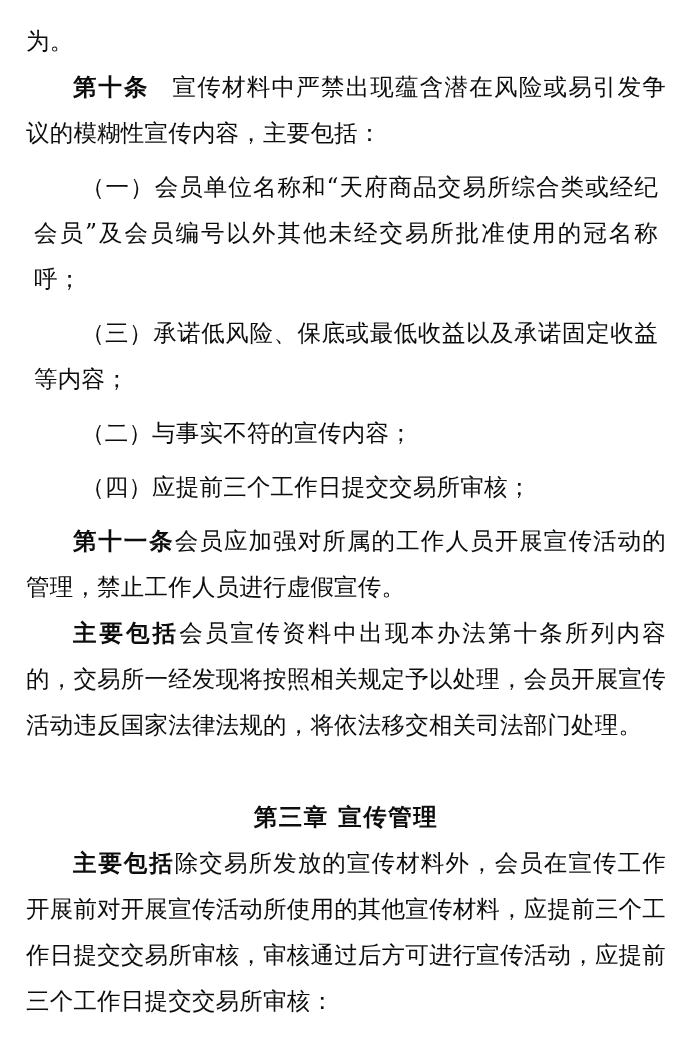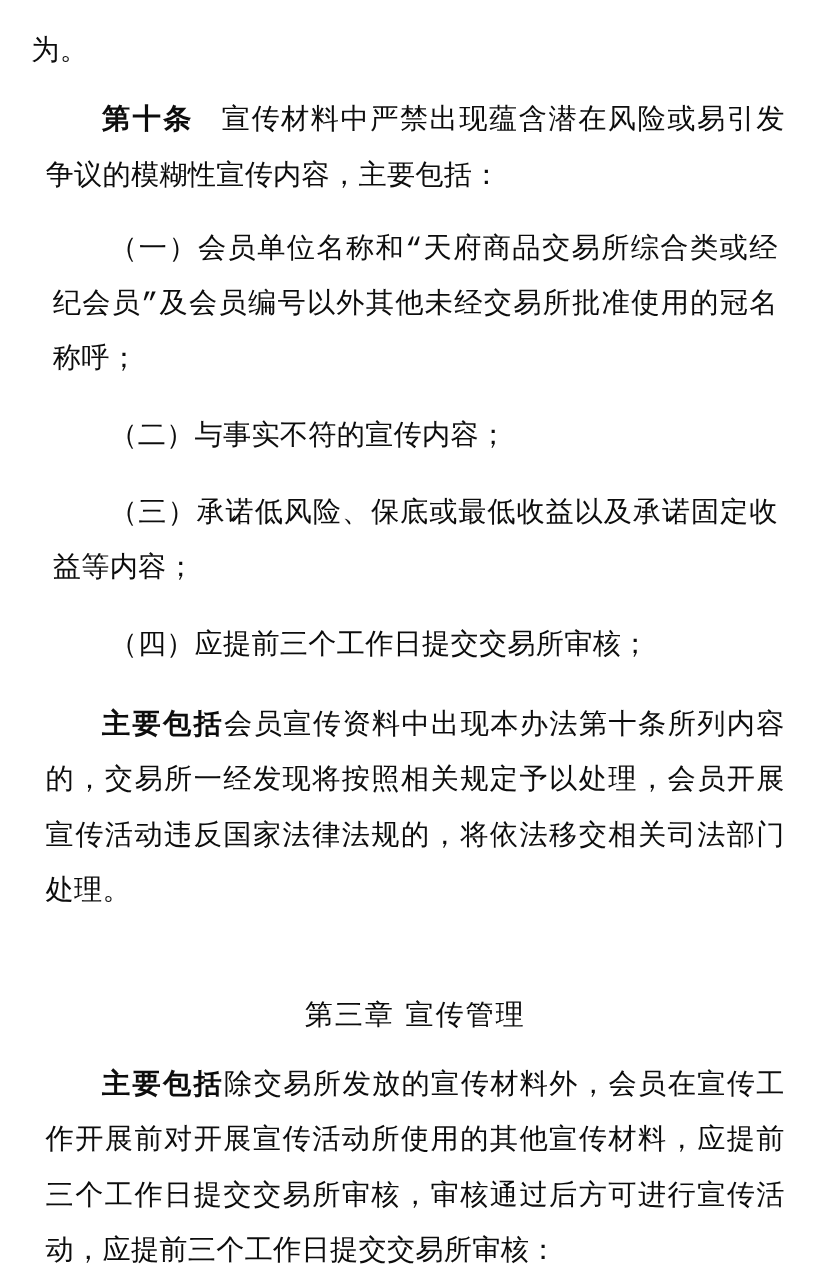--- a/index.html
+++ b/index.html
@@ -27,38 +27,37 @@
     letter-spacing: 0.2px;
     text-align: justify;
     text-justify: inter-ideograph;
   }
   .para {
     margin: 0;
     text-indent: 0;
     white-space: pre-wrap;
   }
   .para-indent {
-    margin: 18px;
+    margin: 8px;
     text-indent: 47px;
     white-space: pre-wrap;
-    font-family: Liberation Mono, monospace;
   }
   .para-article {
-    margin: 12px;
+    margin: 0;
     text-indent: 47px;
     white-space: pre-wrap;
   }
   .bold-label {
     font-weight: bold;
     letter-spacing: 1px;
   }
   .chapter-heading {
     margin: 0;
     text-align: center;
-    font-weight: normal;
+    font-weight: bold;
     font-size: 23.5px;
     line-height: 46px;
     letter-spacing: 1.5px;
   }
   .spacer-lg {
     height: 46px;
   }
   .inline-gap {
     display: inline-block;
     width: 22px;
@@ -69,27 +68,28 @@
 
 <div class="page">
   <div class="doc-body">
 
     <p class="para">为。</p>
 
     <p class="para-article"><span class="bold-label">第十条</span><span class="inline-gap"></span><span>宣传材料中严禁出现蕴含潜在风险或易引发争议的模糊性宣传内容，主要包括：</span></p>
 
     <p class="para-indent">（一）会员单位名称和“天府商品交易所综合类或经纪会员”及会员编号以外其他未经交易所批准使用的冠名称呼；</p>
 
+    <p class="para-indent">（三）承诺低风险、保底或最低收益以及承诺固定收益等内容；</p>
+
     <p class="para-indent">（二）与事实不符的宣传内容；</p>
-
-    <p class="para-indent">（三）承诺低风险、保底或最低收益以及承诺固定收益等内容；</p>
 
     <p class="para-indent">（四）应提前三个工作日提交交易所审核；</p>
 
 
+    <p class="para-article"><span class="bold-label">第十一条</span><span>会员应加强对所属的工作人员开展宣传活动的管理，禁止工作人员进行虚假宣传。</span></p>
 
     <p class="para-article"><span class="bold-label">主要包括</span><span>会员宣传资料中出现本办法第十条所列内容的，交易所一经发现将按照相关规定予以处理，会员开展宣传活动违反国家法律法规的，将依法移交相关司法部门处理。</span></p>
 
     <div class="spacer-lg"></div>
 
     <p class="chapter-heading">第三章  宣传管理</p>
 
     <p class="para-article"><span class="bold-label">主要包括</span><span>除交易所发放的宣传材料外，会员在宣传工作开展前对开展宣传活动所使用的其他宣传材料，应提前三个工作日提交交易所审核，审核通过后方可进行宣传活动，应提前三个工作日提交交易所审核：</span></p>
 
   </div>

